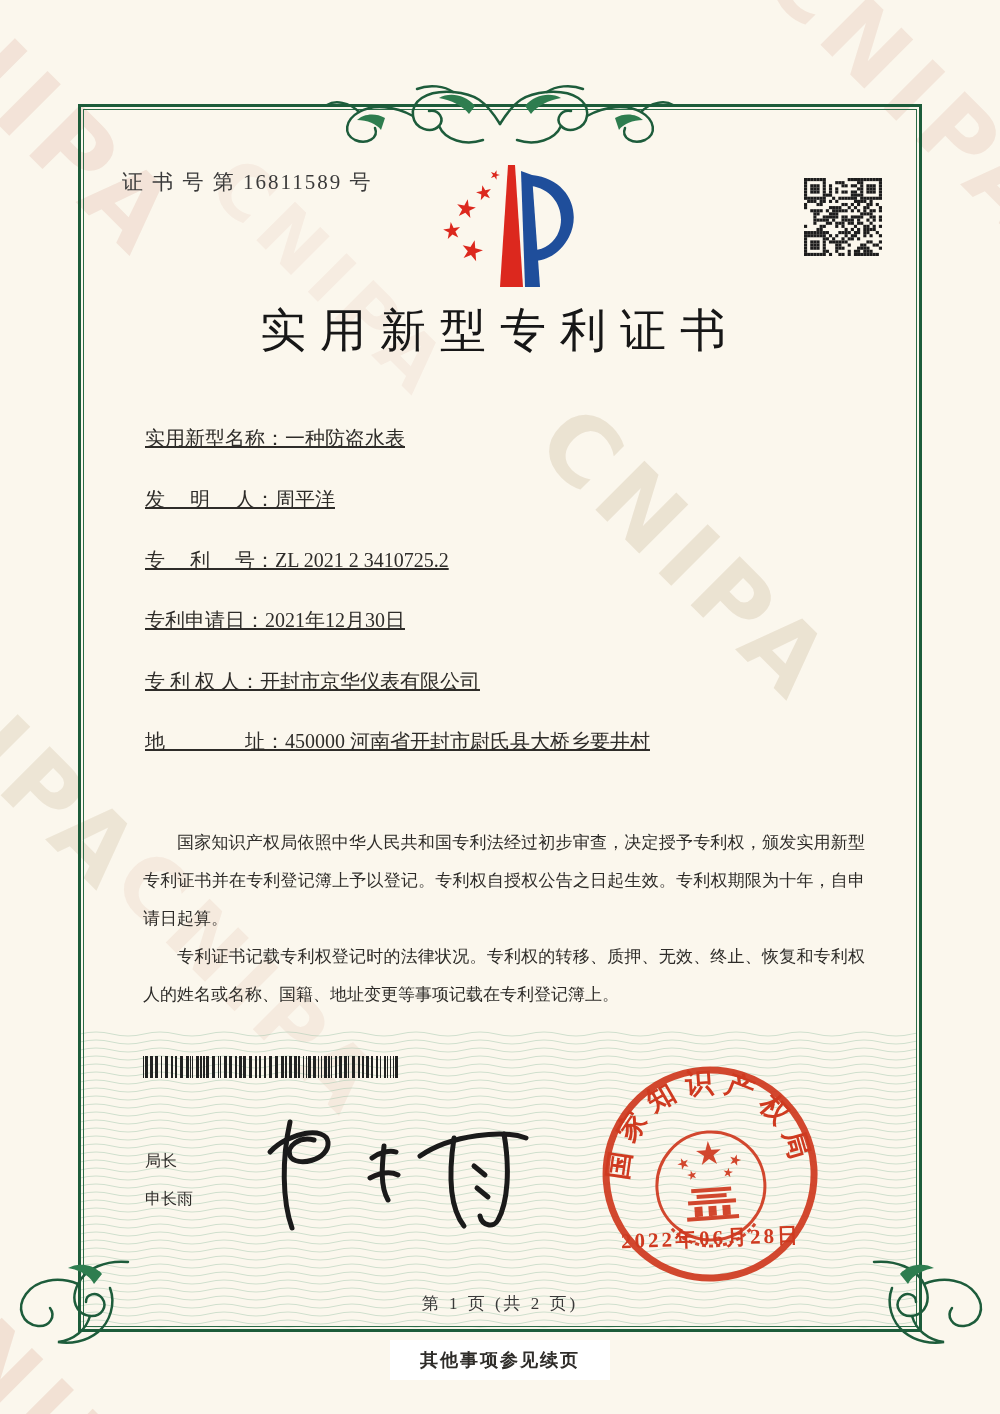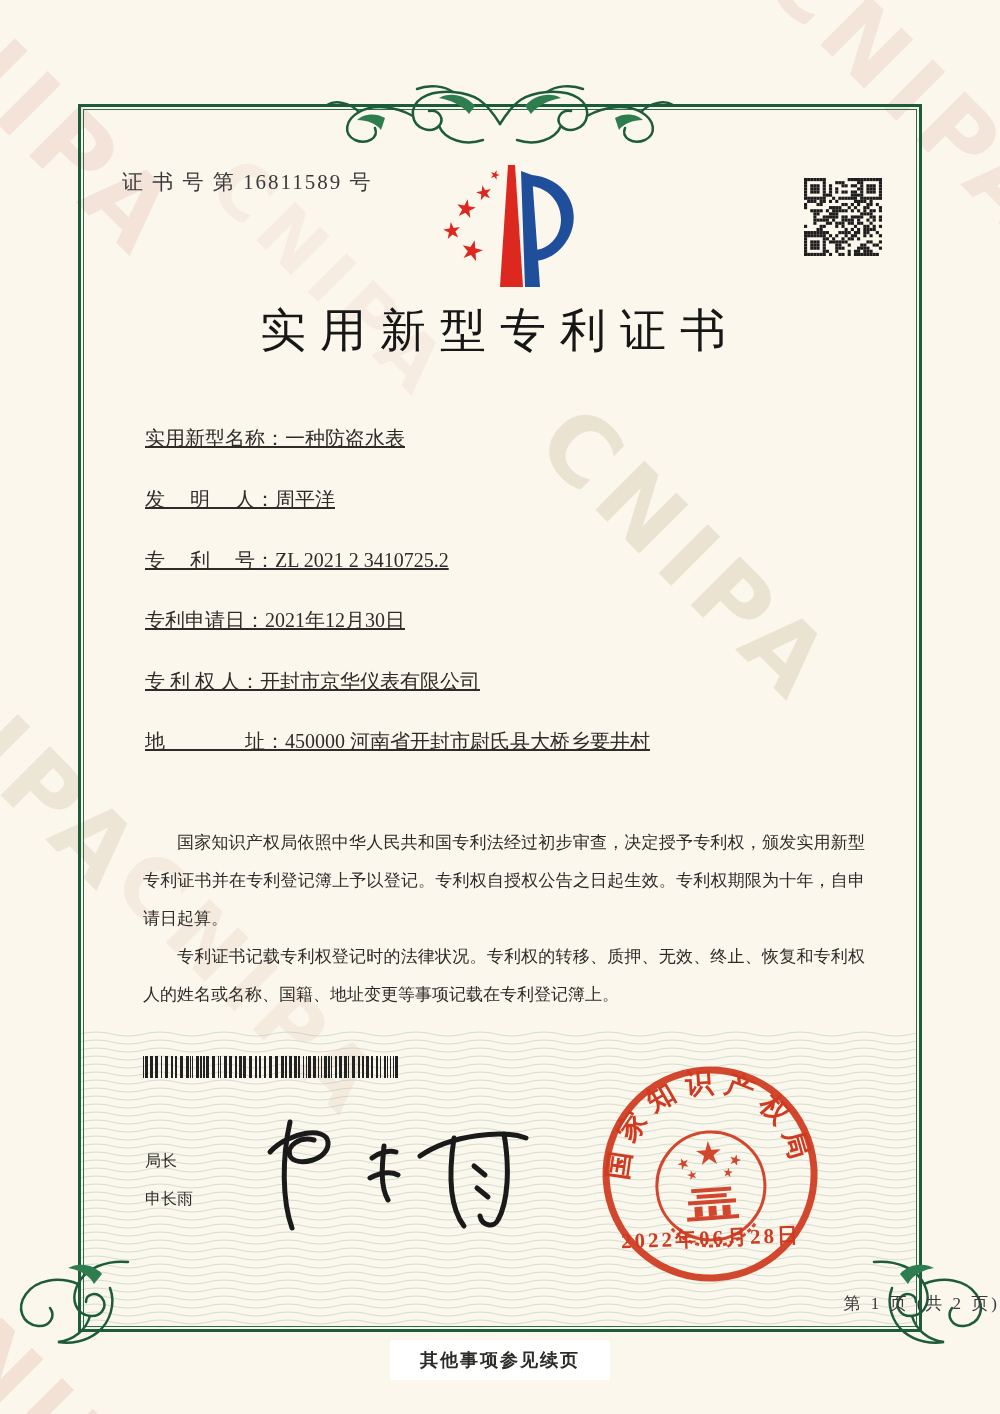--- a/index.html
+++ b/index.html
@@ -20,21 +20,21 @@
   .grant-no{position:absolute;left:490px;top:0;}
   .paras{position:absolute;left:143px;top:824px;width:722px;font-size:17px;line-height:38px;
          text-align:justify;color:#2e2c29;}
   .paras p{margin:0;text-indent:2em;}
   .barcode{position:absolute;left:143px;top:1056px;}
   .signer{position:absolute;left:145px;top:1142px;font-size:16px;line-height:38px;color:#2e2c29;}
   .signature{position:absolute;left:252px;top:1108px;}
   .seal{position:absolute;left:598px;top:1058px;transform:rotate(-4deg);}
   .seal-date{position:absolute;left:606px;top:1224px;width:210px;text-align:center;
              font-size:21px;font-weight:bold;letter-spacing:3px;color:#cf3a20;transform:rotate(-2deg);}
-  .page-no{position:absolute;left:0;top:1292px;width:100%;text-align:right;font-size:17px;
+  .page-no{position:absolute;left:0;top:1292px;width:100%;text-align:center;font-size:17px;
            letter-spacing:3px;color:#3a3a3a;}
   .footer-note{position:absolute;left:50%;top:1340px;transform:translateX(-50%);background:#ffffff;
                padding:8px 30px;font-size:18px;letter-spacing:2px;color:#2e2c29;white-space:nowrap;font-weight:bold;}
   .waves{position:absolute;left:80px;top:1030px;pointer-events:none;}
   .logo{position:absolute;left:428px;top:163px;}
   .qr{position:absolute;left:804px;top:178px;}
   .flourish-top{position:absolute;left:325px;top:82px;}
   .flourish-bl{position:absolute;left:6px;top:1254px;}
   .flourish-br{position:absolute;left:858px;top:1254px;transform:scaleX(-1);}
 </style>

